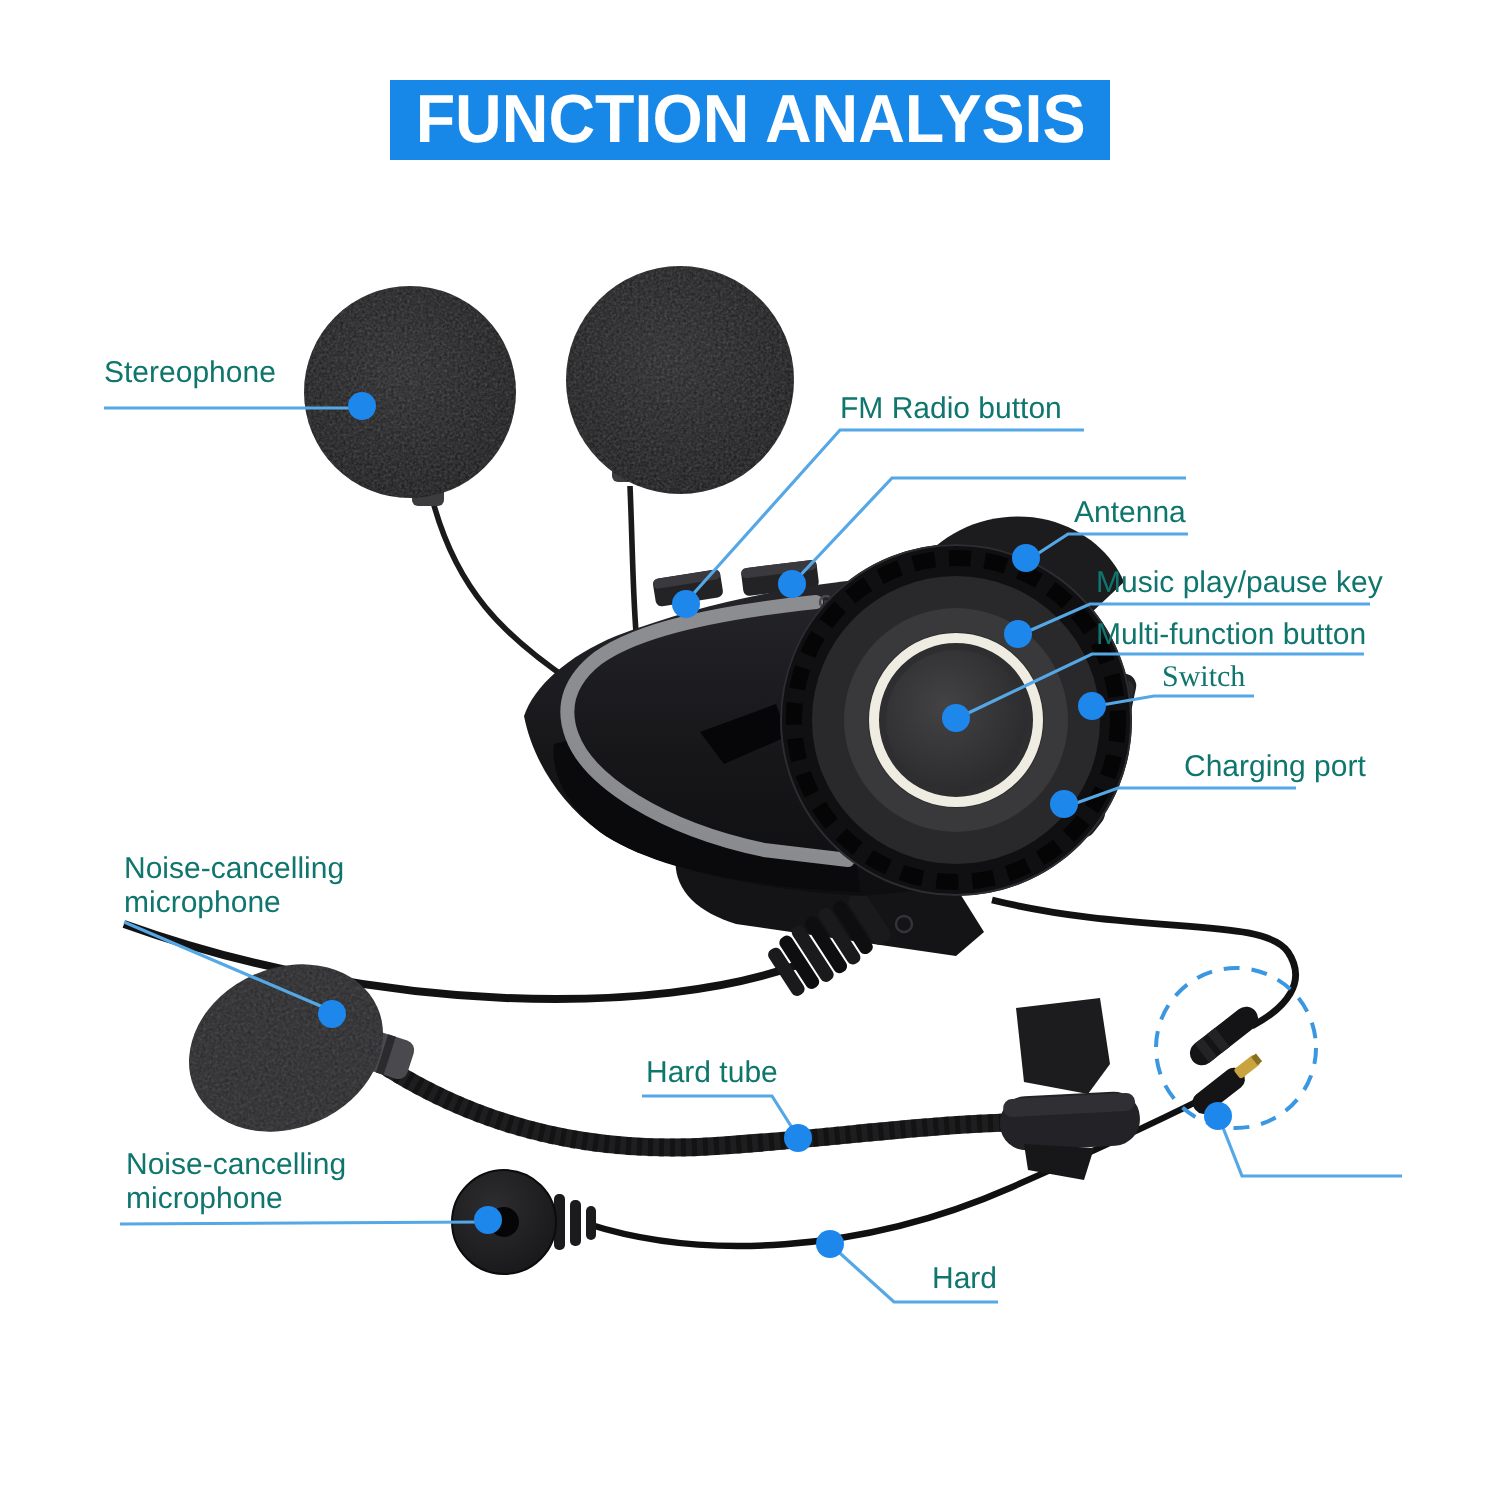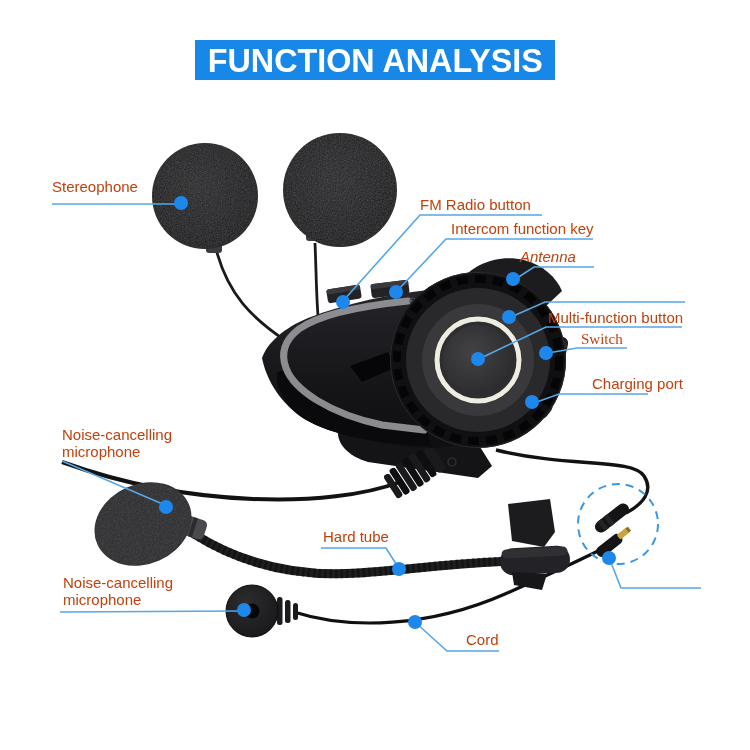--- a/index.html
+++ b/index.html
@@ -10,21 +10,21 @@
   .banner {
     position:absolute; left:195px; top:40px; width:360px; height:40px;
     background:#1787e8; display:flex; align-items:center; justify-content:center;
   }
   .banner-title {
     color:#ffffff; font-weight:700; font-size:34px; white-space:nowrap;
     transform:scaleX(0.95); letter-spacing:0px;
   }
   .product-svg { position:absolute; left:0; top:0; }
   .callout {
-    position:absolute; color:#c2410c; font-size:15px; line-height:16.5px;
+    position:absolute; color:#0f766e; font-size:15px; line-height:16.5px;
     white-space:nowrap; z-index:5;
   }
   .callout span { display:block; }
 </style>
 </head>
 <body>
 
 <div class="page">
 
   <div class="banner">
@@ -225,25 +225,25 @@
       <circle cx="609" cy="558" r="7"></circle>
     </g>
   </svg>
 
   <div class="callout" style="left:52px; top:179px;">
     <span>Stereophone</span>
   </div>
   <div class="callout" style="left:420px; top:197px;">
     <span>FM Radio button</span>
   </div>
-  <div class="callout" style="left:451px; top:221px;">
-    <span>Intercom function key</span>
-  </div>
-  <div class="callout" style="left:520px; top:249px;font-style:italic;">
+  <div class="callout" style="left:537px; top:249px;">
     <span>Antenna</span>
+  </div>
+  <div class="callout" style="left:548px; top:284px;">
+    <span>Music play/pause key</span>
   </div>
   <div class="callout" style="left:548px; top:310px;">
     <span>Multi-function button</span>
   </div>
   <div class="callout" style="left:581px; top:331px;font-family:Liberation Serif, serif;">
     <span>Switch</span>
   </div>
   <div class="callout" style="left:592px; top:376px;">
     <span>Charging port</span>
   </div>
@@ -252,16 +252,16 @@
     <span>microphone</span>
   </div>
   <div class="callout" style="left:323px; top:529px;">
     <span>Hard tube</span>
   </div>
   <div class="callout" style="left:63px; top:575px;">
     <span>Noise-cancelling</span>
     <span>microphone</span>
   </div>
   <div class="callout" style="left:466px; top:632px;">
-    <span>Cord</span>
+    <span>Hard</span>
   </div>
 
 </div>
 
 </body></html>

